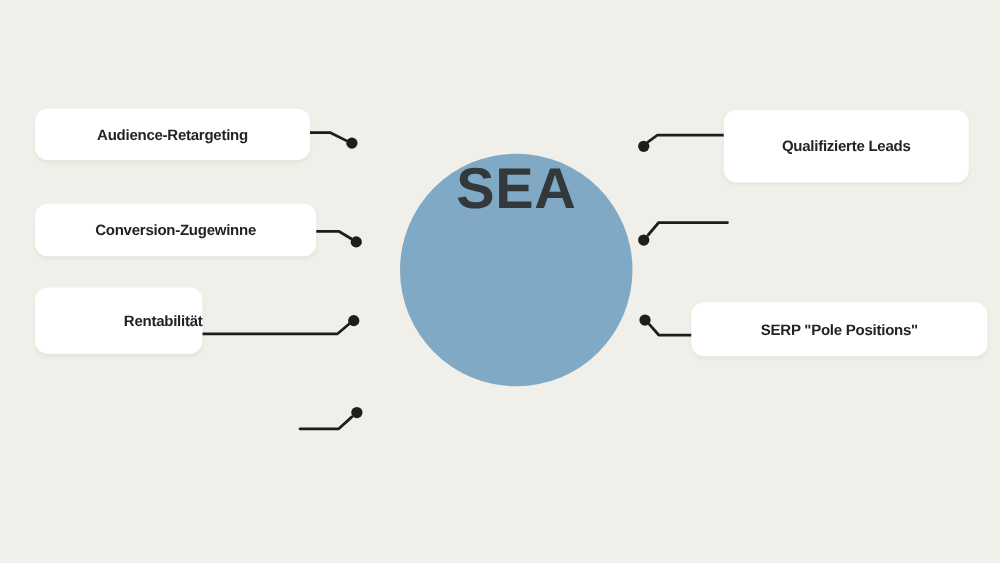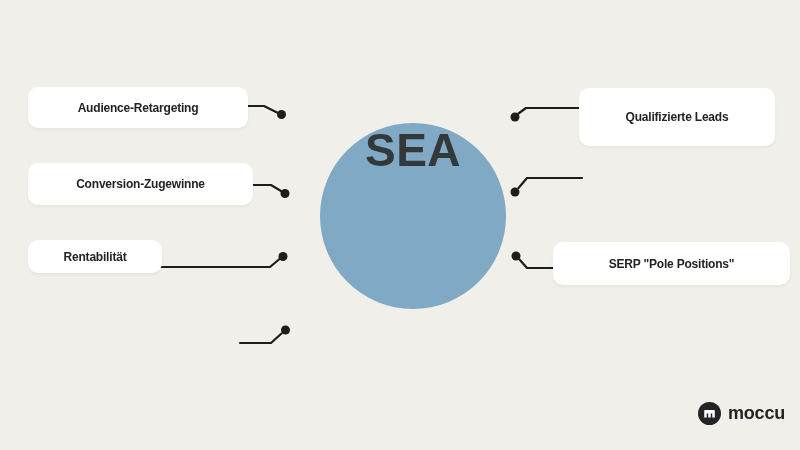--- a/index.html
+++ b/index.html
@@ -40,21 +40,21 @@
   }
   .card span {
     font-size: 12px;
     font-weight: 700;
     color: var(--label_text, #232323);
     letter-spacing: -0.2px;
     white-space: nowrap;
   }
   .card.l1 { left: 28px;  top: 87px;  width: 220px; height: 41px; }
   .card.l2 { left: 28px;  top: 163px; width: 225px; height: 42px; }
-  .card.l3 { left: 28px;  top: 240px; width: 134px; height: 33px; }
+  .card.l3 { left: 28px;  top: 230px; width: 134px; height: 53px; justify-content: flex-end; }
   .card.l4 { left: 28px;  top: 317px; width: 225px; height: 43px; }
   .card.r1 { left: 579px; top: 88px;  width: 196px; height: 58px; justify-content: center; }
   .card.r2 { left: 563px; top: 163px; width: 214px; height: 42px; }
   .card.r3 { left: 553px; top: 242px; width: 237px; height: 43px; }
   .center-node {
     position: absolute;
     z-index: 2;
     left: 320px; top: 123px;
     width: 186px; height: 186px;
     border-radius: 50%;
@@ -137,21 +137,14 @@
     <span>Rentabilität</span>
   </div>
 
   <div class="card r1">
     <span>Qualifizierte Leads</span>
   </div>
   <div class="card r3">
     <span>SERP "Pole Positions"</span>
   </div>
 
-  <div class="logo">
-    <svg class="logo-icon" viewBox="0 0 24 24" xmlns="http://www.w3.org/2000/svg" aria-hidden="true">
-      <circle cx="12" cy="12" r="12" fill="var(--logo, #242424)"></circle>
-      <path d="M6.5 16.2 V9.2 Q6.5 8.4 7.3 8.4 H16.7 Q17.5 8.4 17.5 9.2 V16.2 H14.9 V11.9 H13.3 V16.2 H10.7 V11.9 H9.1 V16.2 Z" fill="#FFFFFF"></path>
-    </svg>
-    <span class="logo-text">moccu</span>
-  </div>
 
 </div>
 
 </body></html>

